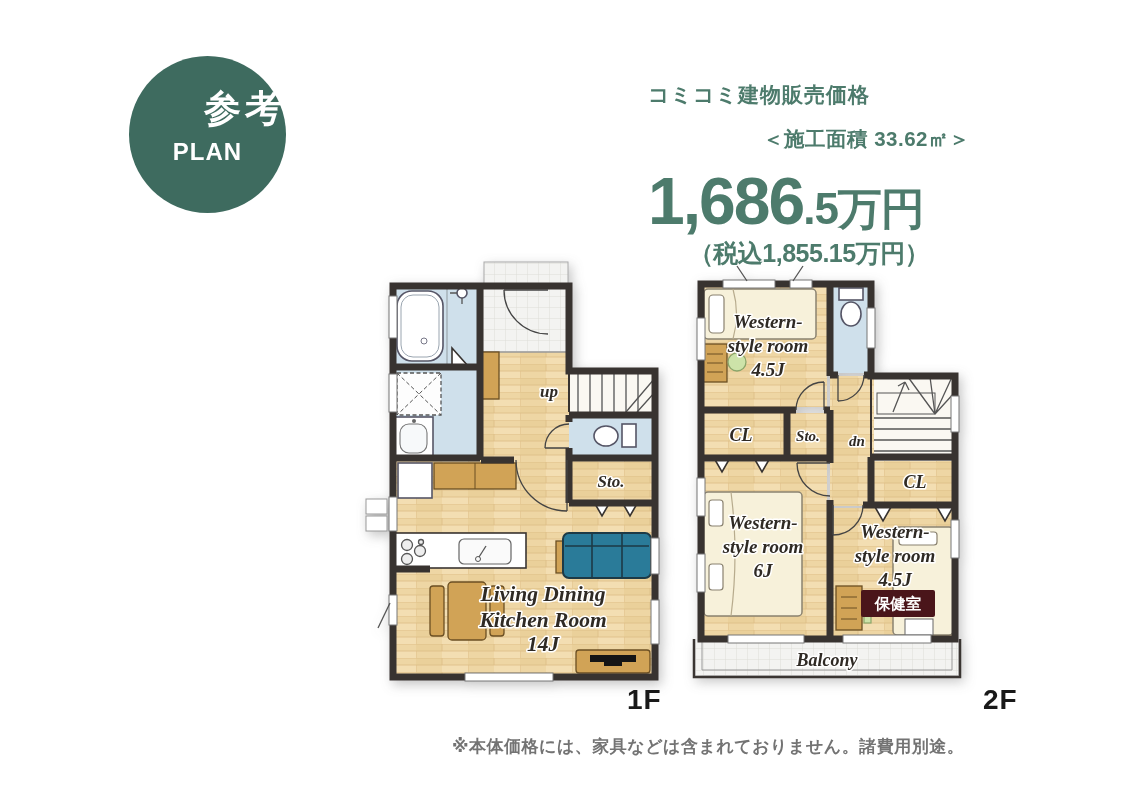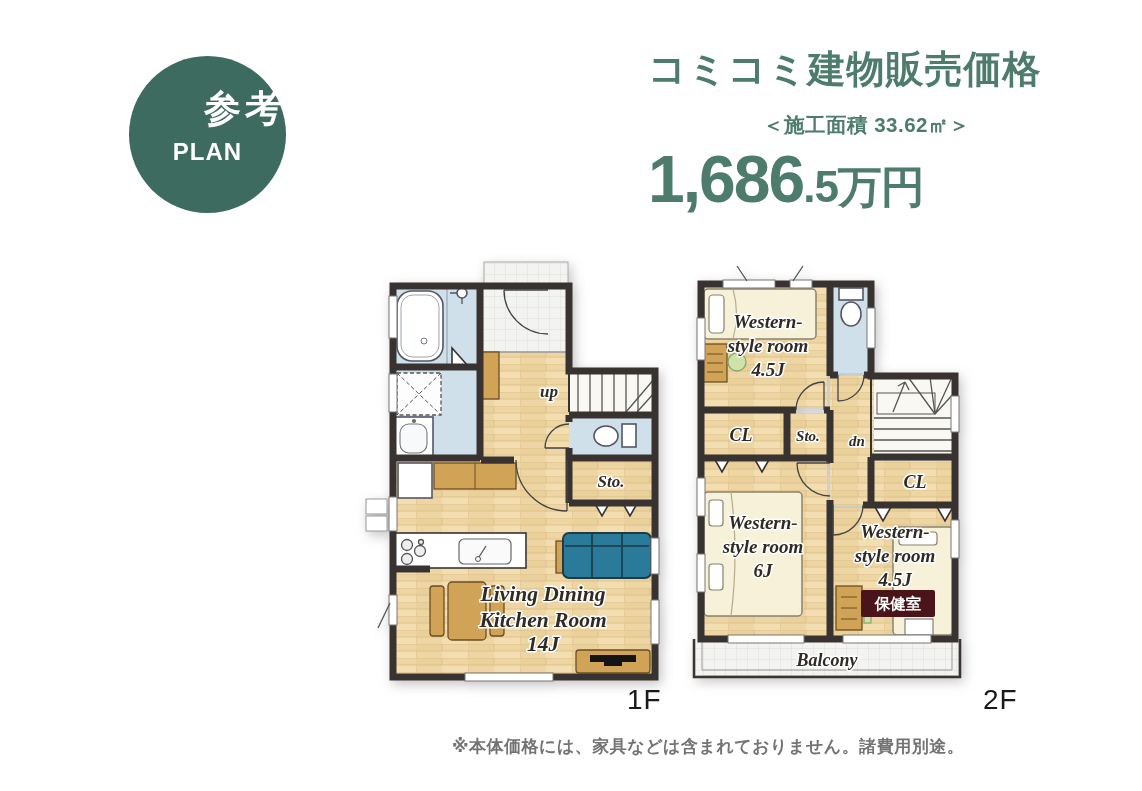--- a/index.html
+++ b/index.html
@@ -8,28 +8,28 @@
   .abs { position:absolute; }
 
   
   .badge { left:129px; top:56px; width:157px; height:157px; border-radius:50%;
     background:var(--badge,#3e6b5f); color:#fff; text-align:center; }
   .badge-l1 { font-size:37px; font-weight:700; letter-spacing:4px; margin-top:28px;text-align:right; }
   .badge-l2 { font-size:24px; font-weight:700; letter-spacing:1px; margin-top:4px; }
 
   
   .price { left:648px; top:44px; width:322px; color:var(--accent,#4d7b6c); }
-  .p-title { font-size:38px; font-weight:700; letter-spacing:1px; white-space:nowrap; }
+  .p-title { font-size:21px; font-weight:700; letter-spacing:1px; white-space:nowrap;margin-top:37px; }
   .p-area  { font-size:20.5px; font-weight:700; text-align:right; margin-top:16px; letter-spacing:0.5px; }
-  .p-main  { margin-top:2px; white-space:nowrap; }
+  .p-main  { margin-top:10px; white-space:nowrap; }
   .p-main .big { font-size:66px; font-weight:700; letter-spacing:-2px; }
   .p-main .suf { font-size:44px; font-weight:700; letter-spacing:-1px; }
   .p-tax   { font-size:25px; font-weight:700; text-align:center; margin-top:-2px; letter-spacing:-0.5px; }
 
-  .floor-tag { font-size:28px; font-weight:400; color:#191919; letter-spacing:1px; }
+  .floor-tag { font-size:28px; font-weight:700; color:#191919; letter-spacing:1px; }
   .footer { left:452px; top:735px; width:560px; text-align:left;
     font-size:17px; font-weight:700; color:#737373; letter-spacing:0.5px; }
 
   svg.plan { position:absolute; filter:drop-shadow(3px 4px 6px rgba(60,60,60,.30)); }
 
   .f-wood  { fill:url(#woodp); }
   .f-water { fill:var(--water,#cfe0eb); }
   .f-stair { fill:#faf8f2; }
   .f-furn  { fill:var(--furniture,#d1a356); stroke:#6b4f23; stroke-width:1.3; }
   .f-bed   { fill:var(--bed,#f7f1da); stroke:#8a8270; stroke-width:1.5; }
@@ -55,20 +55,21 @@
 
 <div class="abs badge">
   <div class="badge-l1">参考</div>
   <div class="badge-l2">PLAN</div>
 </div>
 
 <div class="abs price">
   <div class="p-title">コミコミ建物販売価格</div>
   <div class="p-area">＜施工面積 33.62㎡＞</div>
   <div class="p-main"><span class="big">1,686</span><span class="suf">.5万円</span></div>
+  <div class="p-tax">（税込1,855.15万円）</div>
 </div>
 
 <svg class="plan" style="left:360px;top:250px" width="320" height="470" viewBox="360 250 320 470">
   <defs>
     <pattern id="woodp" width="52" height="14" patternUnits="userSpaceOnUse">
       <rect width="52" height="14" class="pw-base"></rect>
       <rect x="0" y="0" width="26" height="7" fill="#e7c991" opacity="0.55"></rect>
       <rect x="26" y="7" width="26" height="7" fill="#f6e3bb" opacity="0.6"></rect>
       <path d="M0,0 H52 M0,7 H52 M26,0 V7 M0,7 V14" stroke="#dcbd85" stroke-width="0.8" fill="none"></path>
     </pattern>

